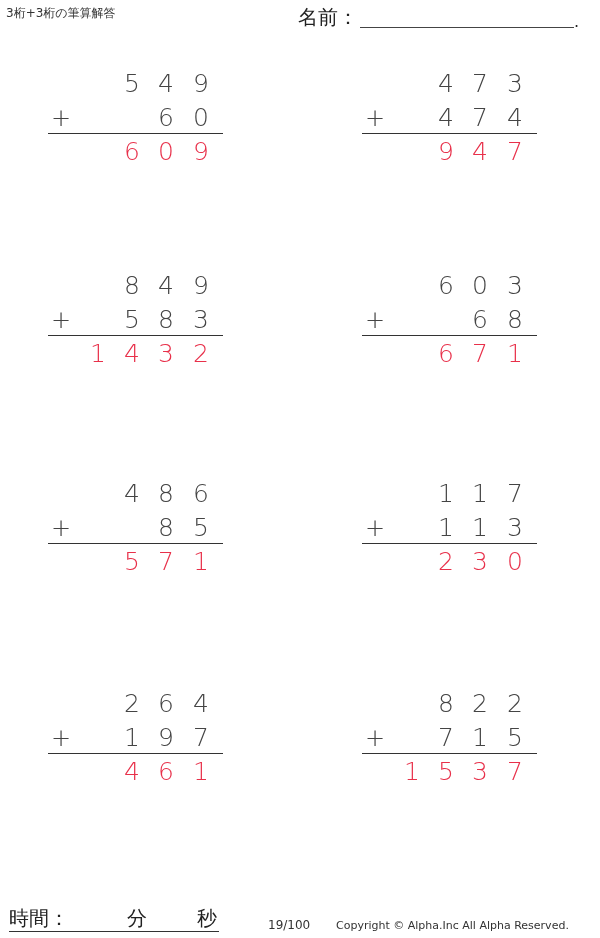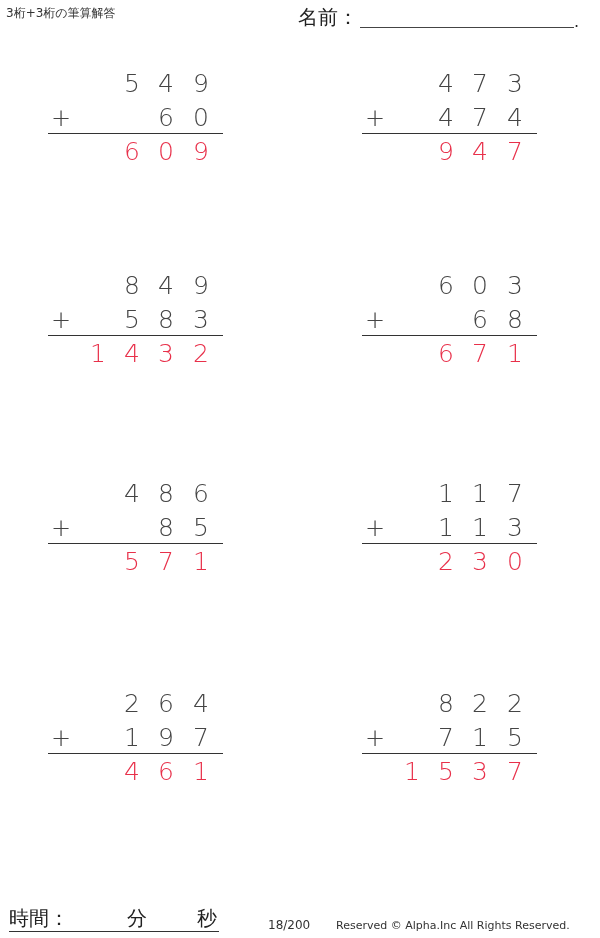--- a/index.html
+++ b/index.html
@@ -157,14 +157,14 @@
       <div class="plus" style="top: 36px;">+</div>
       <div class="rule" style="top: 65px;"></div>
     </div>
   </div>
 
 <div class="footer-time">
   <span style="left:0">時間：</span>
   <span style="left:118px">分</span>
   <span style="left:188px">秒</span>
 </div>
-<div class="page-num">18/200</div>
-<div class="copyright">Reserved © Alpha.Inc All Rights Reserved.</div>
+<div class="page-num">19/100</div>
+<div class="copyright">Copyright © Alpha.Inc All Alpha Reserved.</div>
 
 </body></html>

